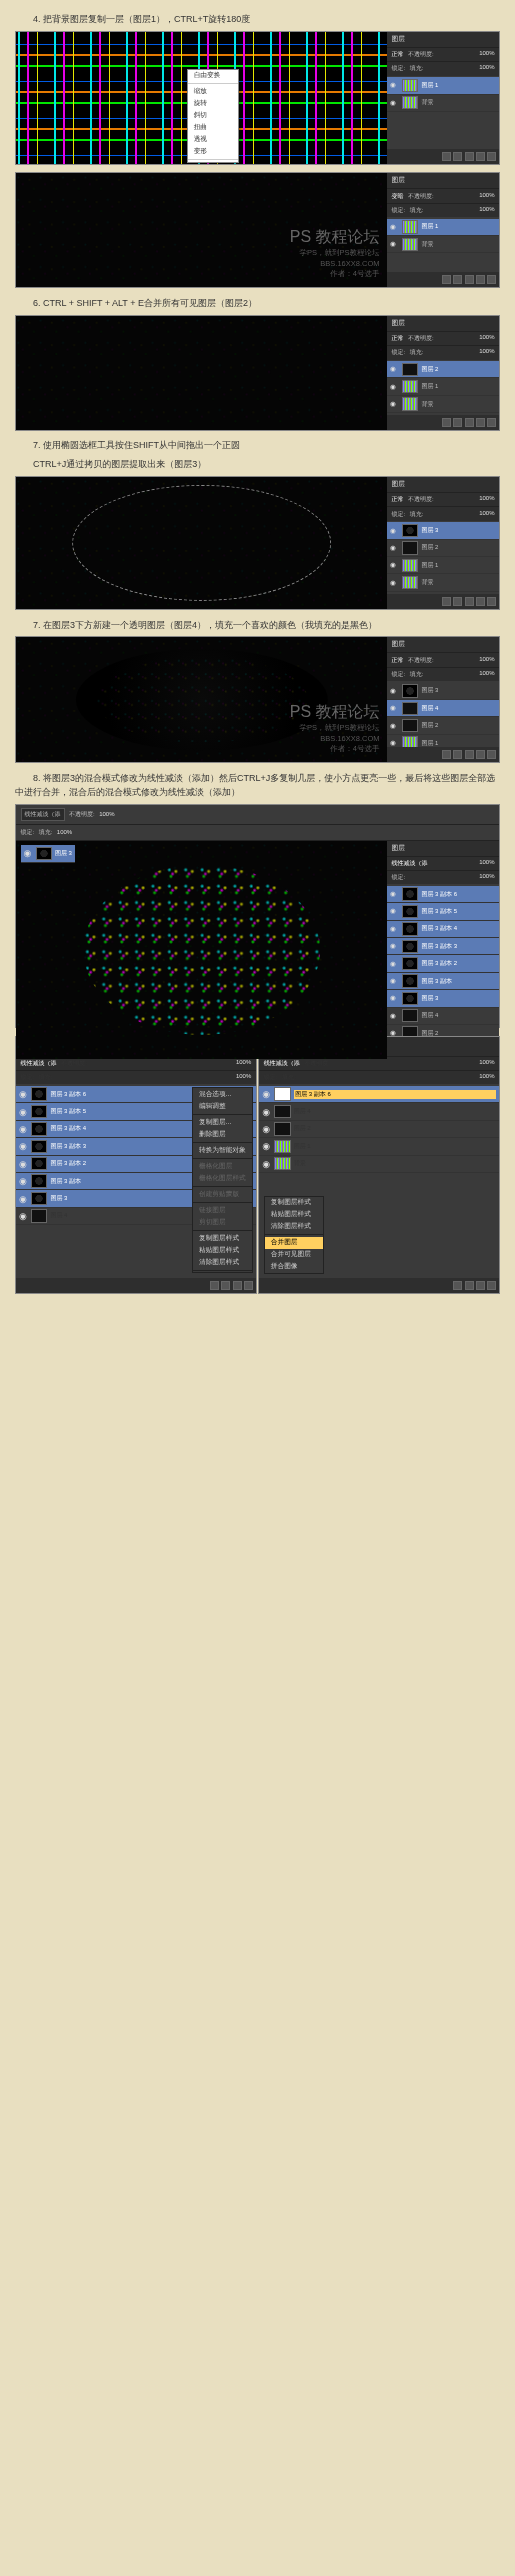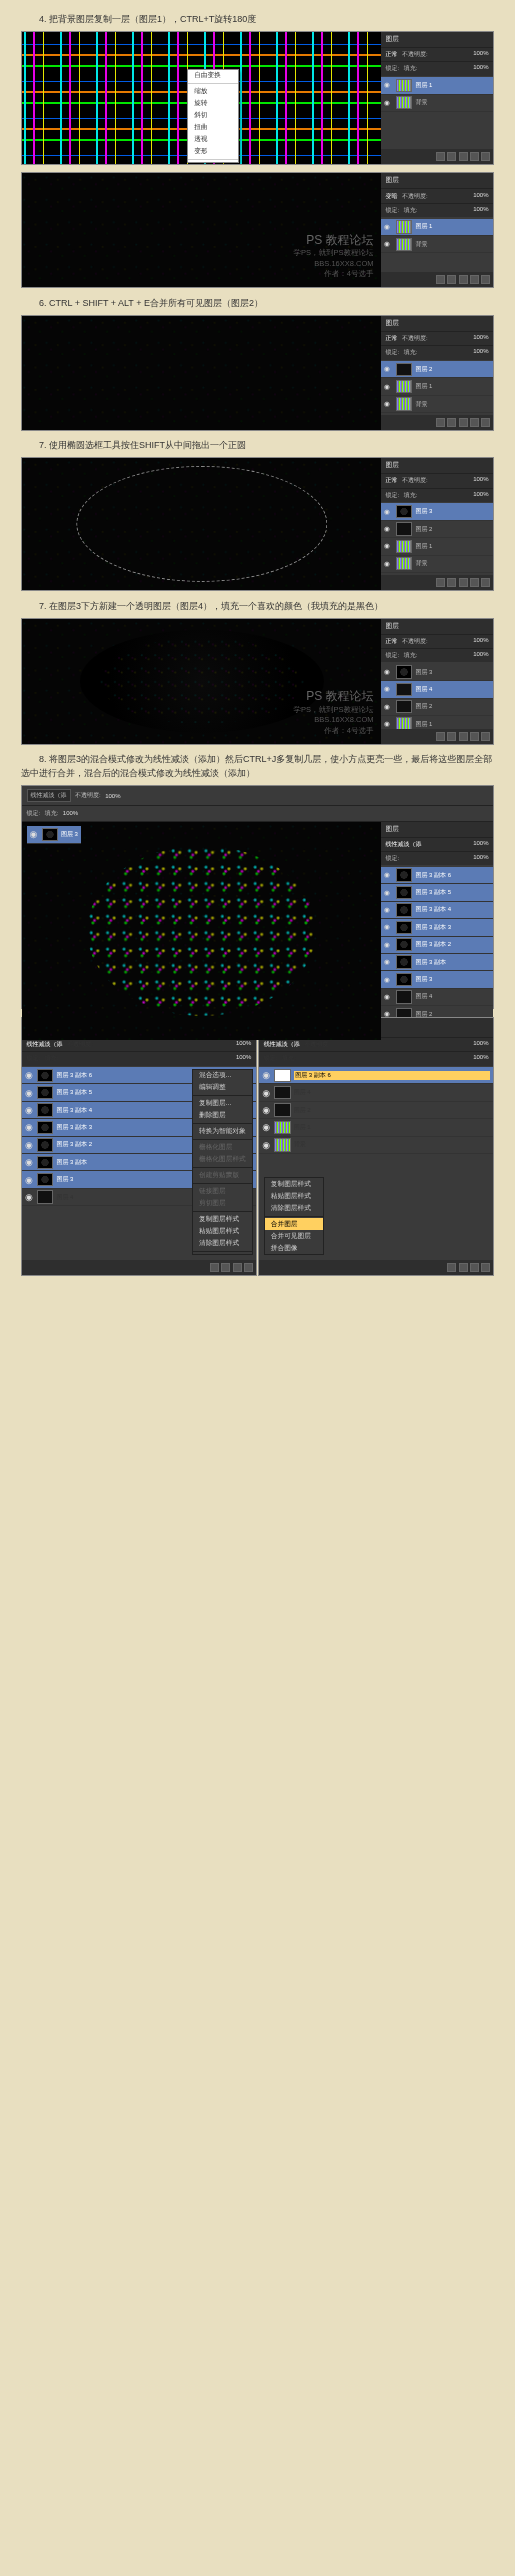--- a/index.html
+++ b/index.html
@@ -1,17 +1,17 @@
 <!DOCTYPE html>
 <html style="font-size:12px"><head>
 <meta charset="utf-8">
 <style>
 *{margin:0;padding:0;box-sizing:border-box}
 body{background:#e8dfc0;font-family:"Microsoft YaHei",SimSun,sans-serif;font-size:9px;color:#333;width:515px}
-.page{padding:6px 21px}
+.page{padding:6px 15px}
 .step-text{margin:6px 0 4.5px;line-height:1.6;text-indent:2em}
 .sub-text{margin:3px 0 4.5px;line-height:1.6;text-indent:2em}
 .shot{display:flex;margin:1.5px 0 7.5px;border:0.7px solid #888;background:#000}
 .canvas{flex:1;background:#000;position:relative;overflow:hidden}
 .panel{width:112px;background:#3a3a3a;color:#bbb;font-size:6.7px;display:flex;flex-direction:column}
 .p-head{background:#2e2e2e;padding:3px 4.5px;display:flex;gap:7.5px}
 .p-head span{color:#ddd}
 .p-bar{background:#2e2e2e;padding:2.2px 4.5px;display:flex;gap:4.5px;font-size:6px;border-top:0.7px solid #222}
 .p-bar .sel{color:#fff}
 .p-bar .pct{margin-left:auto;color:#ddd}
@@ -21,21 +21,21 @@
 .thumb{width:16.4px;height:13.4px;background:#000;border:0.7px solid #666;flex-shrink:0}
 .thumb.grid{background:linear-gradient(90deg,#0ff,#f0f,#0f0,#ff0);background-size:3px 3px}
 .thumb.dark{background:#111}
 .thumb.circle{background:radial-gradient(circle,#222 40%,#000 42%)}
 .thumb.white{background:#fff}
 .eye{width:9px;color:#ddd}
 .lname{flex:1;font-size:6px}
 .p-foot{background:#2e2e2e;padding:3px;display:flex;gap:2.2px;justify-content:flex-end}
 .p-foot .ic{width:9px;height:9px;background:#555;border:0.7px solid #666}
 .watermark{position:absolute;right:7.5px;bottom:7.5px;color:#555;font-size:7.5px;text-align:right;line-height:1.4}
-.watermark .big{font-size:12px;color:#666}
+.watermark .big{font-size:16px;color:#666}
 .ctx-menu{position:absolute;background:#fff;border:0.7px solid #888;font-size:6.7px;min-width:52px;box-shadow:1.5px 1.5px 3px rgba(0,0,0,.4)}
 .ctx-menu .mi{padding:1.5px 6px;color:#333}
 .ctx-menu hr{border:none;border-top:0.7px solid #ccc;margin:1.5px 0}
 .dark-menu{position:absolute;background:#3a3a3a;border:0.7px solid #222;font-size:6.7px;min-width:60px;color:#ccc}
 .dark-menu .mi{padding:1.5px 6px}
 .dark-menu .mi.hl{background:#ffd060;color:#000}
 .dark-menu hr{border:none;border-top:0.7px solid #222;margin:1.5px 0}
 
 .maze{position:absolute;inset:0;background:#000}
 .maze::before{content:"";position:absolute;inset:0;background:
@@ -221,20 +221,21 @@
           <div class="ic"></div>
           <div class="ic"></div>
           <div class="ic"></div>
           <div class="ic"></div>
           <div class="ic"></div>
         </div>
   </div>
 </div>
 
 <div class="step-text">7. 使用椭圆选框工具按住SHIFT从中间拖出一个正圆</div>
+<div class="sub-text">CTRL+J通过拷贝的图层提取出来（图层3）</div>
 <div class="shot s6">
   <div class="canvas">
         <div class="darkgrid"></div>
         <div class="dotted-circle"></div>
       </div>
   <div class="panel">
     <div class="p-head">
           <span>图层</span>
         </div>
     <div class="p-bar">

